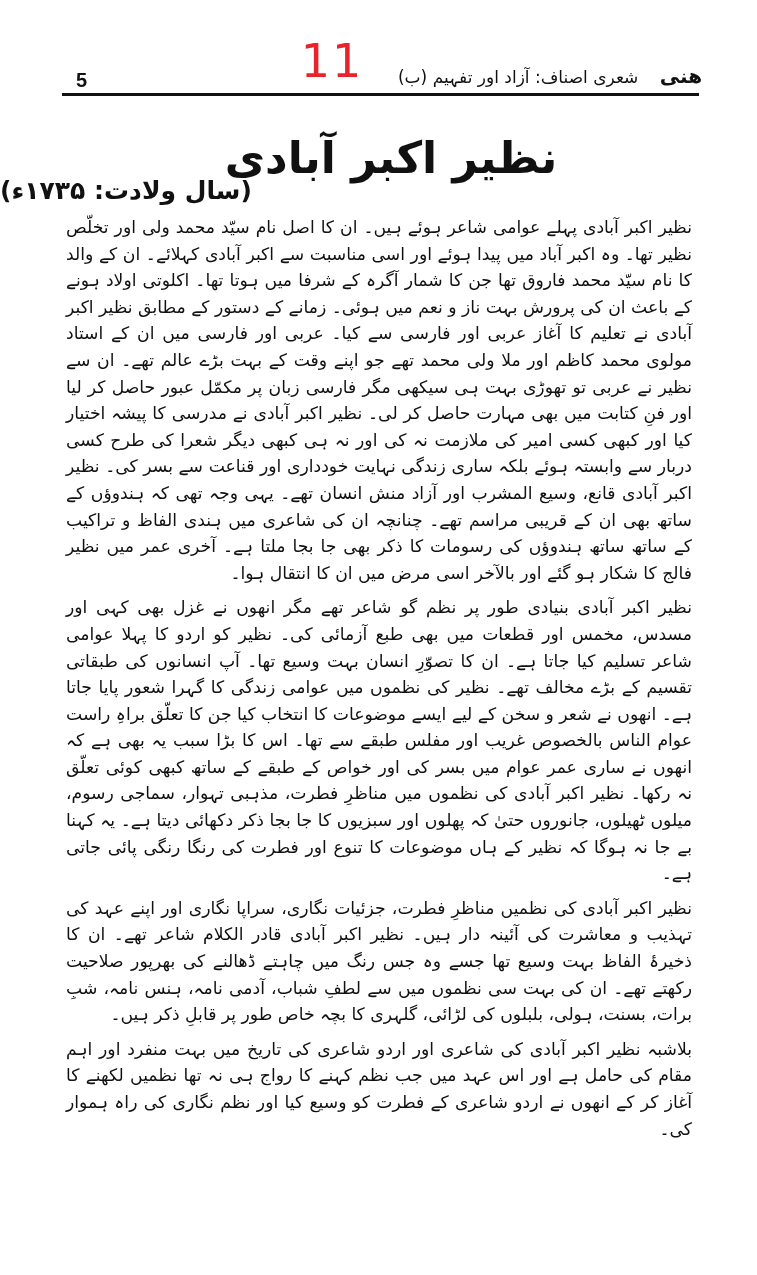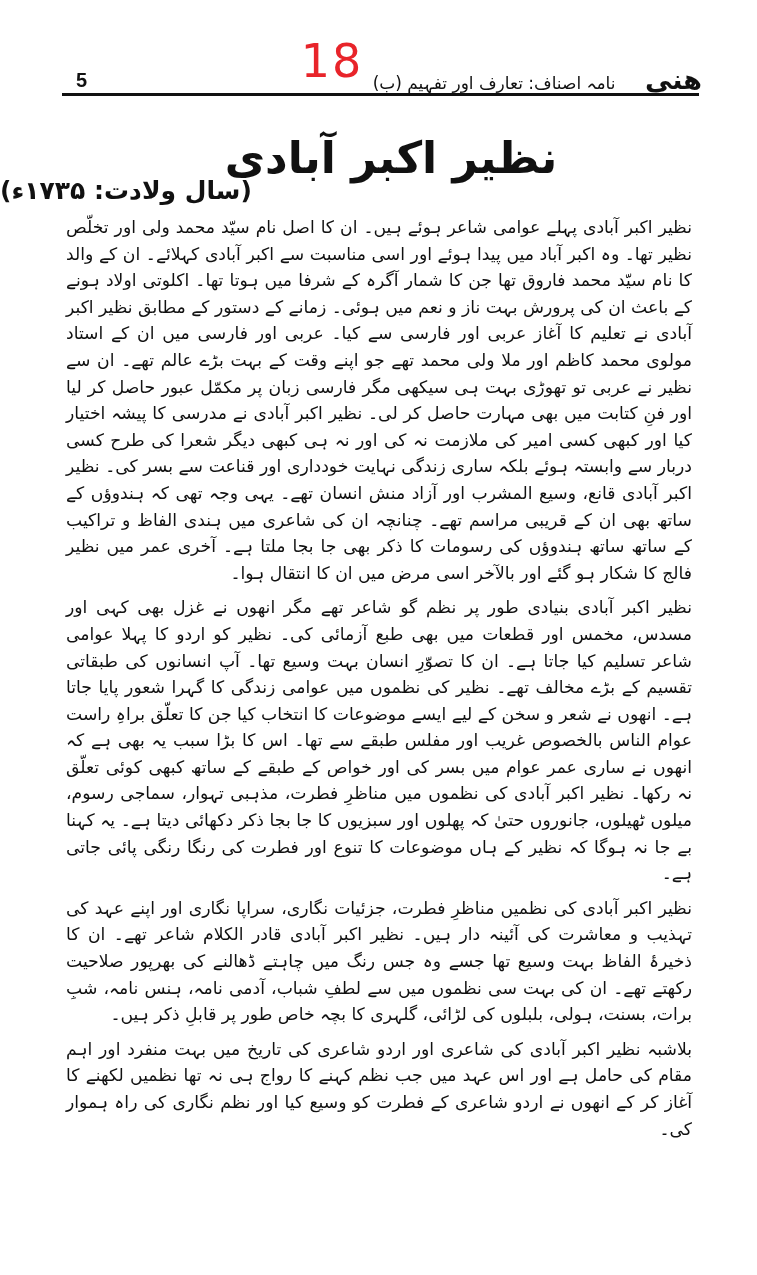--- a/index.html
+++ b/index.html
@@ -10,45 +10,45 @@
       letter-spacing: 2px;
     }
     .page-num {
       position: absolute; left: 76px; top: 70px;
       font-family: "Liberation Sans", sans-serif; font-weight: bold; font-size: 20px; line-height: 1;
     }
     .running-head {
       position: absolute; right: 55px; top: 64px; direction: rtl;
       font-family: "DejaVu Sans", sans-serif; font-size: 17px; line-height: 1.2; white-space: nowrap;
     }
-    .running-head .brand { font-weight: bold; font-size: 27px; margin-left: 24px; }
+    .running-head .brand { font-weight: bold; font-size: 20px; margin-left: 16px; }
     .rule { position: absolute; left: 62px; width: 637px; top: 93px; height: 3px; background: #111; }
     .title {
       position: absolute; left: 0; right: 0; top: 100px; text-align: center; direction: rtl;
       font-family: "DejaVu Sans", sans-serif; font-weight: bold; font-size: 44px; line-height: 1.3; margin-left: 25px;
     }
     .subtitle {
       position: absolute; left: 0; right: 0; top: 176px; text-align: left; direction: rtl;
       font-family: "DejaVu Sans", sans-serif; font-weight: bold; font-size: 25px; line-height: 1.2;
     }
     .body {
       position: absolute; left: 58px; width: 642px; top: 206px; direction: rtl;
       font-family: "DejaVu Sans", sans-serif; font-size: 17.2px; line-height: 26.6px; text-align: justify;
     }
     .body p { margin: 8px; text-indent: 0; }
     .body p.indent { text-indent: 0; }
   </style>
 </head>
 <body>
 
-<div class="red-num">18</div>
+<div class="red-num">11</div>
 <div class="page-num">5</div>
 <div class="running-head">
   <span class="brand">هنی</span>
-  <span>نامہ اصناف: تعارف اور تفہیم (ب)</span>
+  <span>شعری اصناف: آزاد اور تفہیم (ب)</span>
 </div>
 <div class="rule"></div>
 
 <h1 class="title">نظیر اکبر آبادی</h1>
 <div class="subtitle">(سال ولادت: ۱۷۳۵ء)</div>
 
 <div class="body">
   <p>نظیر اکبر آبادی پہلے عوامی شاعر ہوئے ہیں۔ ان کا اصل نام سیّد محمد ولی اور تخلّص نظیر تھا۔ وہ اکبر آباد میں پیدا ہوئے اور اسی مناسبت سے اکبر آبادی کہلائے۔ ان کے والد کا نام سیّد محمد فاروق تھا جن کا شمار آگرہ کے شرفا میں ہوتا تھا۔ اکلوتی اولاد ہونے کے باعث ان کی پرورش بہت ناز و نعم میں ہوئی۔ زمانے کے دستور کے مطابق نظیر اکبر آبادی نے تعلیم کا آغاز عربی اور فارسی سے کیا۔ عربی اور فارسی میں ان کے استاد مولوی محمد کاظم اور ملا ولی محمد تھے جو اپنے وقت کے بہت بڑے عالم تھے۔ ان سے نظیر نے عربی تو تھوڑی بہت ہی سیکھی مگر فارسی زبان پر مکمّل عبور حاصل کر لیا اور فنِ کتابت میں بھی مہارت حاصل کر لی۔ نظیر اکبر آبادی نے مدرسی کا پیشہ اختیار کیا اور کبھی کسی امیر کی ملازمت نہ کی اور نہ ہی کبھی دیگر شعرا کی طرح کسی دربار سے وابستہ ہوئے بلکہ ساری زندگی نہایت خودداری اور قناعت سے بسر کی۔ نظیر اکبر آبادی قانع، وسیع المشرب اور آزاد منش انسان تھے۔ یہی وجہ تھی کہ ہندوؤں کے ساتھ بھی ان کے قریبی مراسم تھے۔ چنانچہ ان کی شاعری میں ہندی الفاظ و تراکیب کے ساتھ ساتھ ہندوؤں کی رسومات کا ذکر بھی جا بجا ملتا ہے۔ آخری عمر میں نظیر فالج کا شکار ہو گئے اور بالآخر اسی مرض میں ان کا انتقال ہوا۔</p>
   <p class="indent">نظیر اکبر آبادی بنیادی طور پر نظم گو شاعر تھے مگر انھوں نے غزل بھی کہی اور مسدس، مخمس اور قطعات میں بھی طبع آزمائی کی۔ نظیر کو اردو کا پہلا عوامی شاعر تسلیم کیا جاتا ہے۔ ان کا تصوّرِ انسان بہت وسیع تھا۔ آپ انسانوں کی طبقاتی تقسیم کے بڑے مخالف تھے۔ نظیر کی نظموں میں عوامی زندگی کا گہرا شعور پایا جاتا ہے۔ انھوں نے شعر و سخن کے لیے ایسے موضوعات کا انتخاب کیا جن کا تعلّق براہِ راست عوام الناس بالخصوص غریب اور مفلس طبقے سے تھا۔ اس کا بڑا سبب یہ بھی ہے کہ انھوں نے ساری عمر عوام میں بسر کی اور خواص کے طبقے کے ساتھ کبھی کوئی تعلّق نہ رکھا۔ نظیر اکبر آبادی کی نظموں میں مناظرِ فطرت، مذہبی تہوار، سماجی رسوم، میلوں ٹھیلوں، جانوروں حتیٰ کہ پھلوں اور سبزیوں کا جا بجا ذکر دکھائی دیتا ہے۔ یہ کہنا بے جا نہ ہوگا کہ نظیر کے ہاں موضوعات کا تنوع اور فطرت کی رنگا رنگی پائی جاتی ہے۔</p>
   <p class="indent">نظیر اکبر آبادی کی نظمیں مناظرِ فطرت، جزئیات نگاری، سراپا نگاری اور اپنے عہد کی تہذیب و معاشرت کی آئینہ دار ہیں۔ نظیر اکبر آبادی قادر الکلام شاعر تھے۔ ان کا ذخیرۂ الفاظ بہت وسیع تھا جسے وہ جس رنگ میں چاہتے ڈھالنے کی بھرپور صلاحیت رکھتے تھے۔ ان کی بہت سی نظموں میں سے لطفِ شباب، آدمی نامہ، ہنس نامہ، شبِ برات، بسنت، ہولی، بلبلوں کی لڑائی، گلہری کا بچہ خاص طور پر قابلِ ذکر ہیں۔</p>

